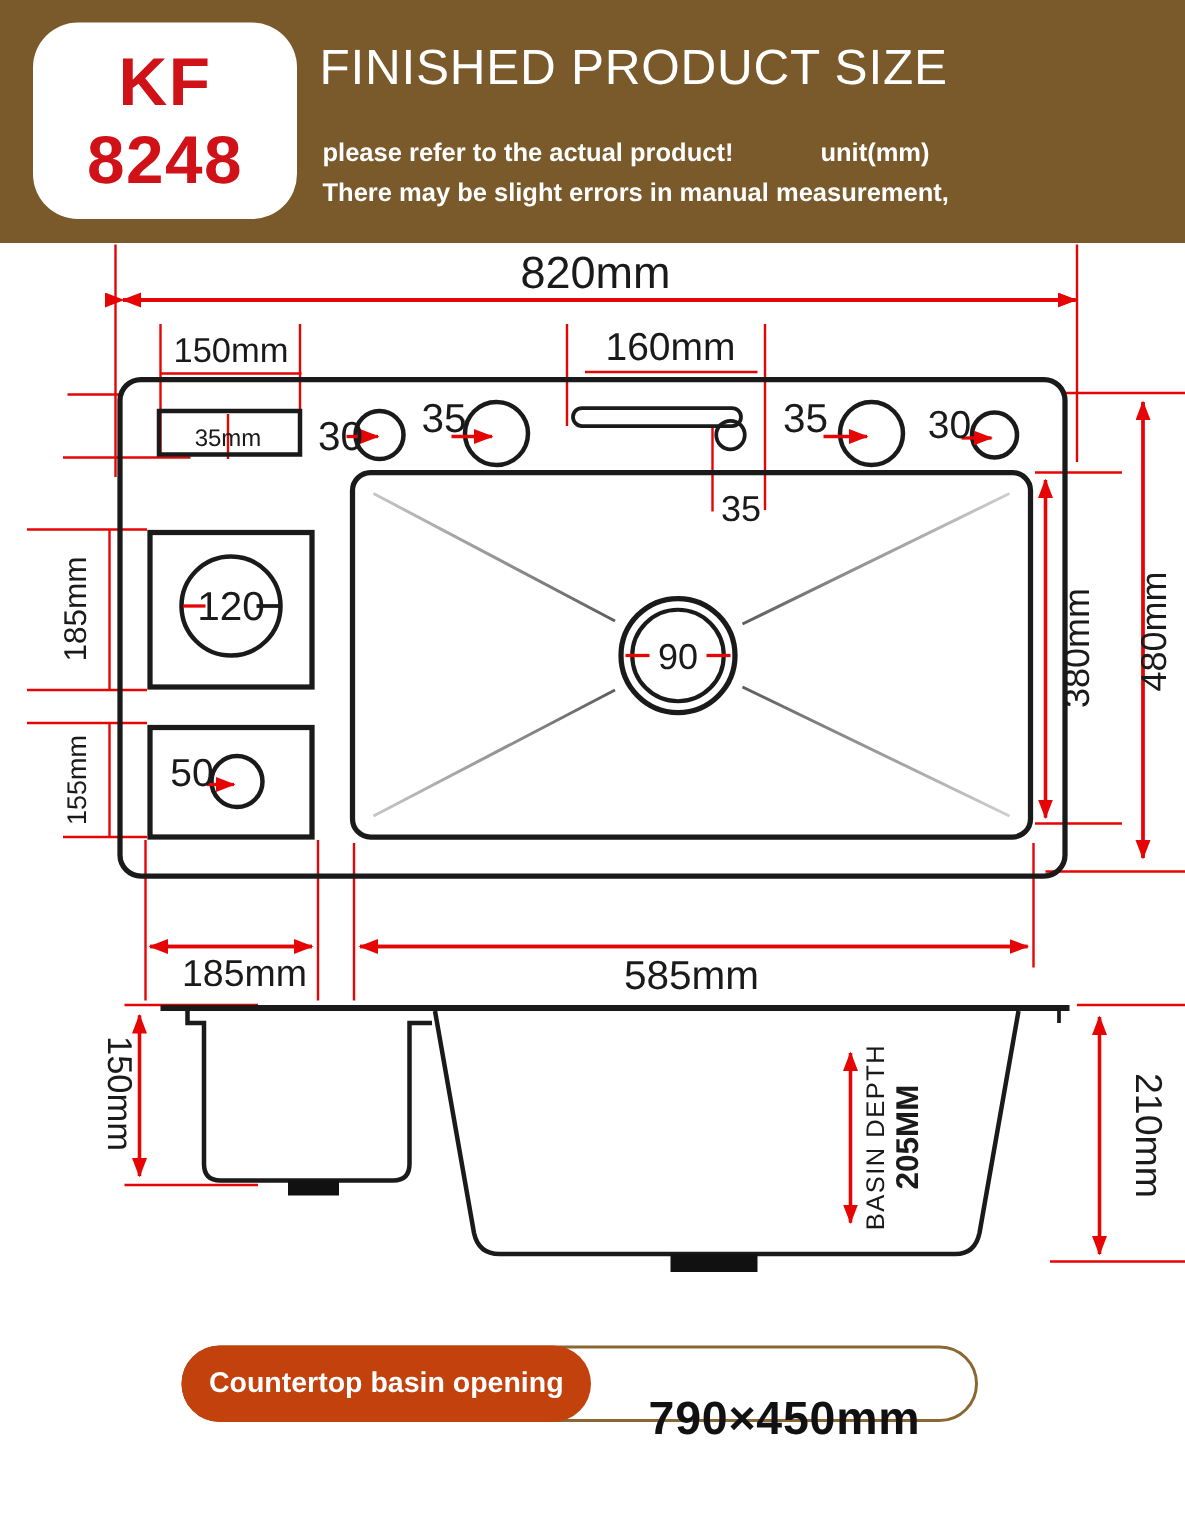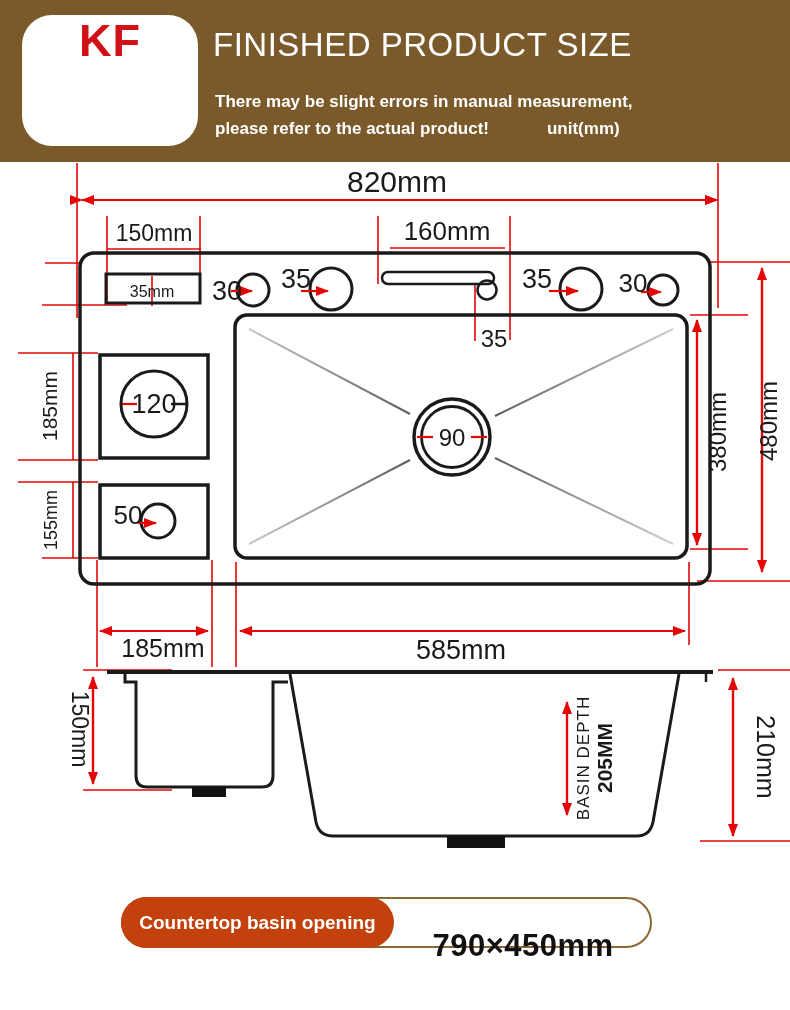--- a/index.html
+++ b/index.html
@@ -2,21 +2,21 @@
 <html><head>
 <meta charset="utf-8">
 <style>
   html,body{margin:0;padding:0;background:#ffffff;}
   #page{position:relative;width:790px;height:1010px;background:#ffffff;overflow:hidden;
         font-family:"Liberation Sans","DejaVu Sans",sans-serif;}
 
   
   .header{position:absolute;left:0;top:0;width:790px;height:162px;background:#7a5a2a;}
   .model-box{position:absolute;left:22px;top:15px;width:176px;height:131px;background:#ffffff;
-             border-radius:30px;display:flex;flex-direction:column;align-items:center;justify-content:space-between;}
+             border-radius:30px;display:flex;flex-direction:column;align-items:center;justify-content:center;}
   .model-line{color:#d01218;font-weight:bold;font-size:45px;line-height:52px;letter-spacing:1px;}
   .hdr-title{position:absolute;left:213px;top:26px;width:570px;color:#ffffff;font-weight:normal;
              font-size:33px;letter-spacing:0.5px;white-space:nowrap;}
   .hdr-sub{position:absolute;left:215px;top:88px;color:#ffffff;font-size:17px;font-weight:bold;line-height:27px;}
   .hdr-unit{margin-left:58px;font-weight:bold;}
 
   
   .diagram{position:absolute;left:0;top:160px;}
   text{fill:#1a1a1a;font-family:"Liberation Sans","DejaVu Sans",sans-serif;}
   .red{stroke:#e60505;stroke-width:1.6;fill:none;}
@@ -33,25 +33,26 @@
                font-weight:bold;font-size:31px;letter-spacing:0.5px;margin-top:47px;}
 </style>
 </head>
 <body>
 
 <div id="page">
 
   <div class="header">
     <div class="model-box">
       <div class="model-line">KF</div>
+      <div class="model-line">8248</div>
     </div>
     <div class="hdr-title">FINISHED PRODUCT SIZE</div>
     <div class="hdr-sub">
+      <div><span>please refer to the actual product!</span><span class="hdr-unit">unit(mm)</span></div>
       <div>There may be slight errors in manual measurement,</div>
-      <div><span>please refer to the actual product!</span><span class="hdr-unit">unit(mm)</span></div>
     </div>
   </div>
 
   <svg class="diagram" width="790" height="740" viewBox="0 160 790 740">
     <defs>
       <marker id="ar" markerUnits="userSpaceOnUse" markerWidth="14" markerHeight="12" refX="12" refY="5" orient="auto">
         <path d="M0,0 L13,5 L0,10 z" fill="#e60505"></path>
       </marker>
       <radialGradient id="xg" gradientUnits="userSpaceOnUse" cx="452" cy="437" r="265">
         <stop offset="0" stop-color="#3f3f3f"></stop>

